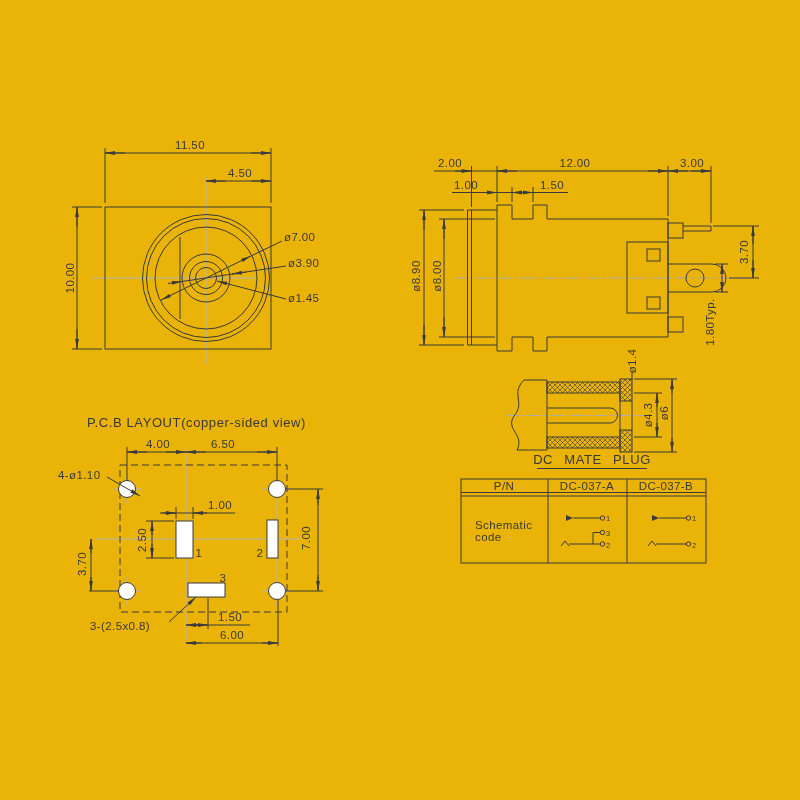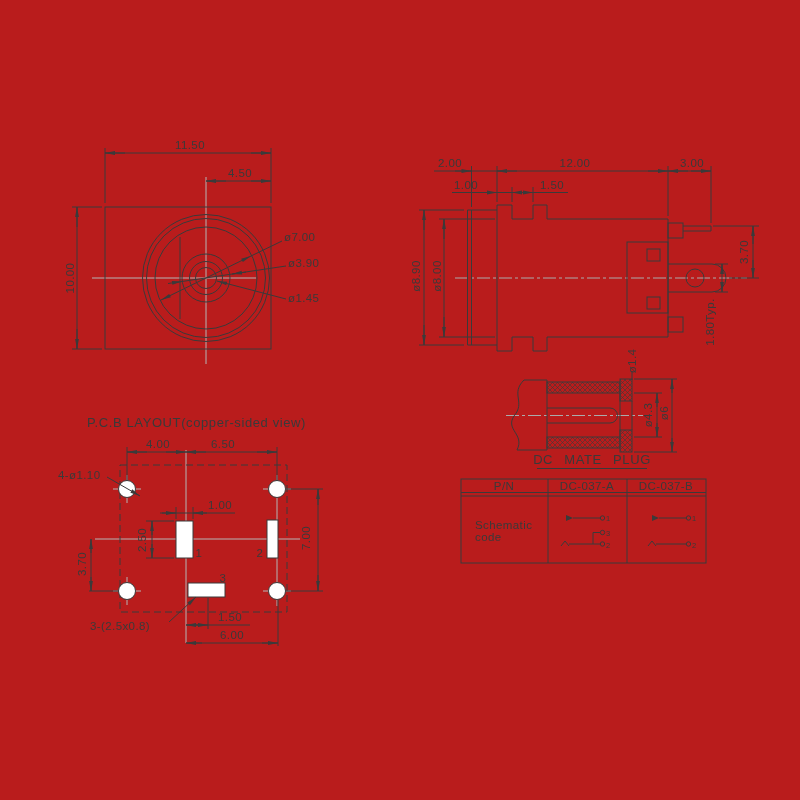--- a/index.html
+++ b/index.html
@@ -1,16 +1,16 @@
 <!DOCTYPE html>
 <html><head>
 <meta charset="utf-8">
 <style>
   html,body{margin:0;padding:0;background:#ffffff;}
-  .page{position:relative;width:800px;height:800px;background:#b91c1c;overflow:hidden;}
+  .page{position:relative;width:800px;height:800px;background:#eab308;overflow:hidden;}
   svg{position:absolute;left:0;top:0;}
   .ln{stroke:#3a3a3a;stroke-width:1;fill:none;}
   .lnf{stroke:#3a3a3a;stroke-width:1;fill:#ffffff;}
   .cl{stroke:#b5b5b5;stroke-width:1;fill:none;}
   .cld{stroke:#ababab;stroke-width:1;fill:none;stroke-dasharray:13 3 3 3;}
   .dsh{stroke:#3a3a3a;stroke-width:1;fill:none;stroke-dasharray:7 4;}
   .arr{stroke:#3a3a3a;stroke-width:1;fill:none;}
   .dim{font-family:"Liberation Sans","DejaVu Sans",sans-serif;font-size:11.5px;fill:#3a3a3a;letter-spacing:0.4px;}
   .ttl{font-family:"Liberation Sans","DejaVu Sans",sans-serif;font-size:13px;fill:#3a3a3a;letter-spacing:0.6px;}
   .wsp{word-spacing:7px;}

